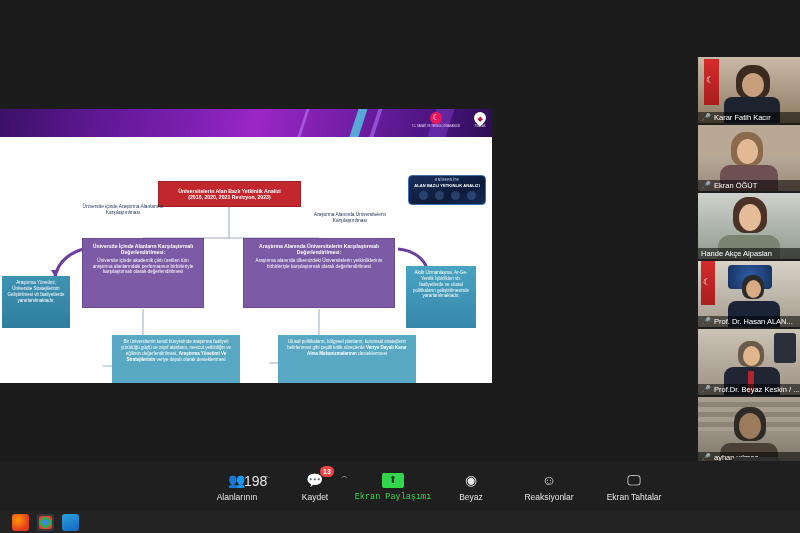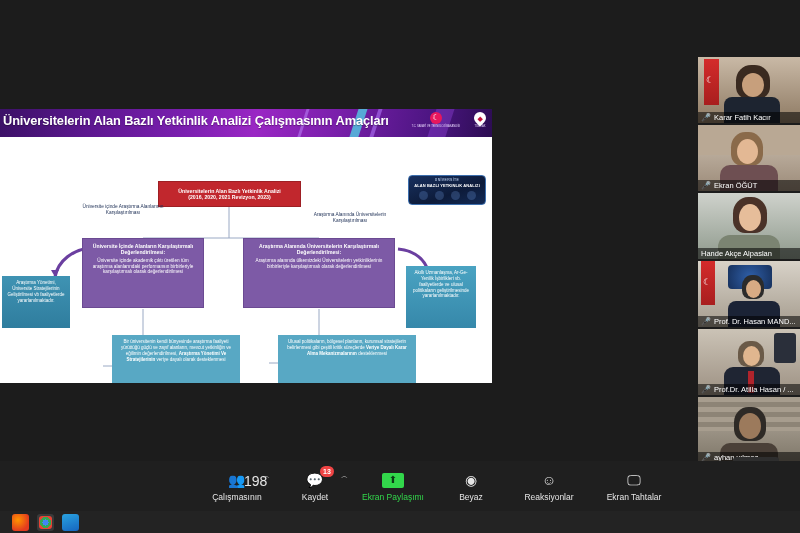--- a/index.html
+++ b/index.html
@@ -131,21 +131,21 @@
     position: absolute; left: 0; bottom: 22px; width: 800px; height: 50px;
     background: #1f1f1f; display: flex; align-items: center; padding-left: 198px; gap: 0;
   }
   .tb-item {
     position: relative; width: 78px; height: 46px;
     display: flex; flex-direction: column; align-items: center; justify-content: center;
     color: #e6e6e6; font-size: 8.5px; cursor: pointer;
   }
   .tb-item .glyph { height: 19px; display:flex; align-items:center; justify-content:center; font-size:14px; line-height:1; }
   .tb-item .lbl { margin-top: 2px; }
-  .tb-item.green .lbl { color: #32d74b; }
+  .tb-item.green .lbl { color: #32d74b; font-family: Liberation Mono, monospace; }
   .tb-arrow { position:absolute; right: 6px; top: 8px; font-size: 7px; color:#cfcfcf; }
   .count-pill {
     position:absolute; top:3px; left:44px; background:#ef4444; color:#fff;
     font-size:7px; font-weight:bold; border-radius:6px; padding:0px 3px; line-height:11px; min-width:13px; text-align:center;
   }
   .ppl-count { position:absolute; top:10px; left:46px; font-size:14px; color:#e6e6e6; }
   .share-btn {
     width: 22px; height: 15px; background:#32d74b; border-radius:2px;
     display:flex; align-items:center; justify-content:center; color:#0b3b16; font-size:10px;
   }
@@ -163,21 +163,20 @@
 
 <div id="app">
 
   <div class="share-stage">
 
     <div class="slide-header">
       <div class="stripe c"></div>
       <div class="stripe a"></div>
       <div class="stripe b"></div>
       <div class="stripe d"></div>
-      <div class="slide-title">Üniversitelerin Alan Bazlı Yetkinlik Analizi Çalışmasının Amaçları</div>
       <div class="hdr-logos">
         <div class="hdr-logo">
           <div class="mark tubitak">☾</div>
           <div class="cap">T.C. SANAYİ VE TEKNOLOJİ BAKANLIĞI</div>
         </div>
         <div class="hdr-logo">
           <div class="mark yok">
               <span>◆</span>
             </div>
           <div class="cap">TÜBİTAK</div>
@@ -287,35 +286,35 @@
     <div class="vtile">
       <div class="scene" style="background:linear-gradient(180deg,#d8d2c8,#a59c8e);">
         <div class="flag-tr" style="left:3px;top:0;width:14px;height:44px;"></div>
         <div style="position:absolute;left:30px;top:4px;width:44px;height:24px;background:radial-gradient(circle,#2f5fa8,#16305c);border-radius:4px;"></div>
         <div class="person" style="left:44px;top:14px;width:22px;height:24px;background:#2b2b2b;"></div>
         <div class="person" style="left:48px;top:19px;width:15px;height:18px;background:#d8ab84;border-radius:50%;"></div>
         <div style="position:absolute;left:30px;top:40px;width:52px;height:26px;background:#1b2336;border-radius:8px 8px 0 0;"></div>
       </div>
       <div class="vname">
         <span class="mic-mute">🎤</span>
-        <span>Prof. Dr. Hasan MAND...</span>
+        <span>Prof. Dr. Hasan ALAN...</span>
       </div>
     </div>
 
     <div class="vtile">
       <div class="scene" style="background:linear-gradient(180deg,#cbc3b6,#9d9183);">
         <div style="position:absolute;right:4px;top:4px;width:22px;height:30px;background:#2a2f3a;border-radius:3px;"></div>
         <div class="person" style="left:40px;top:12px;width:26px;height:26px;background:#6a5a48;"></div>
         <div class="person" style="left:45px;top:17px;width:17px;height:20px;background:#e0b68f;border-radius:50%;"></div>
         <div style="position:absolute;left:26px;top:38px;width:56px;height:28px;background:#1f2533;border-radius:9px 9px 0 0;"></div>
         <div style="position:absolute;left:50px;top:42px;width:6px;height:22px;background:#b0242c;"></div>
       </div>
       <div class="vname">
         <span class="mic-mute">🎤</span>
-        <span>Prof.Dr. Atilla Hasan / ...</span>
+        <span>Prof.Dr. Beyaz Keskin / ...</span>
       </div>
     </div>
 
     <div class="vtile">
       <div class="scene" style="background:linear-gradient(180deg,#b9b0a3,#7e7668);">
         <div style="position:absolute;left:0;top:0;width:102px;height:34px;background:repeating-linear-gradient(180deg,#a79d8e 0 5px,#8d8476 5px 10px);"></div>
         <div class="person" style="left:36px;top:10px;width:32px;height:34px;background:#2e2a26;"></div>
         <div class="person" style="left:41px;top:16px;width:22px;height:26px;background:#9c7a5c;border-radius:50%;"></div>
         <div style="position:absolute;left:22px;top:46px;width:58px;height:20px;background:#4a4038;border-radius:10px 10px 0 0;"></div>
       </div>
@@ -329,21 +328,21 @@
   <div class="scroll-chev">
     <span>⌄</span>
   </div>
 
   <div class="toolbar">
 
     <div class="tb-item">
       <div class="glyph">👥</div>
       <div class="ppl-count">198</div>
       <div class="tb-arrow">︿</div>
-      <div class="lbl">Çalışmasının</div>
+      <div class="lbl">Alanlarının</div>
     </div>
 
     <div class="tb-item">
       <div class="glyph">💬</div>
       <div class="count-pill">13</div>
       <div class="tb-arrow">︿</div>
       <div class="lbl">Kaydet</div>
     </div>
 
     <div class="tb-item green">

